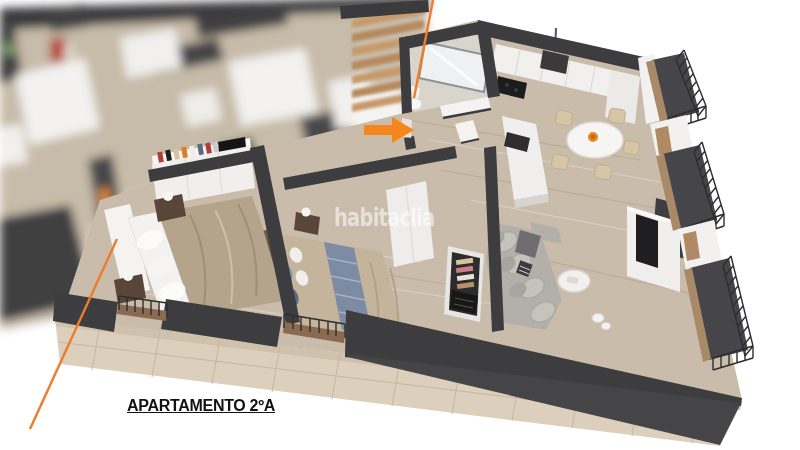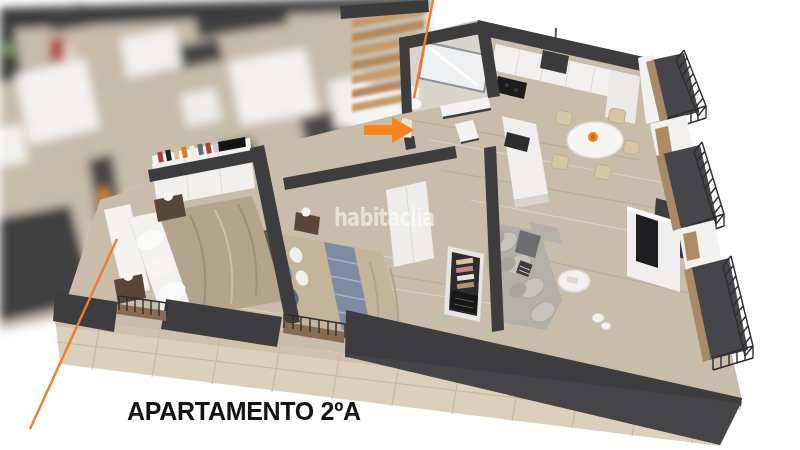--- a/index.html
+++ b/index.html
@@ -3,21 +3,21 @@
 <meta charset="utf-8">
 <style>
   html,body{margin:0;padding:0;background:#ffffff;}
   .stage{position:relative;width:800px;height:450px;background:#ffffff;overflow:hidden;
          font-family:"Liberation Sans",sans-serif;padding-left:31px;}
   .stage svg{position:absolute;left:0;top:0;}
   .watermark{position:absolute;left:334px;top:203px;font-family:"DejaVu Sans",sans-serif;
              font-weight:bold;font-size:25px;letter-spacing:-1px;color:rgba(255,255,255,0.55);
              transform:scaleX(0.78);transform-origin:0 0;white-space:nowrap;pointer-events:none;}
   .apt-label{position:absolute;left:127px;top:397px;font-family:"Liberation Sans",sans-serif;
-             font-weight:bold;font-size:25px;letter-spacing:-0.3px;color:#121212;white-space:nowrap;}
+             font-weight:bold;font-size:16px;letter-spacing:-0.3px;color:#121212;white-space:nowrap;text-decoration:underline;}
 </style>
 </head>
 <body>
 
 <div class="stage">
 <svg width="800" height="450" viewBox="0 0 800 450">
   <defs>
     <filter id="blur6" x="-20%" y="-20%" width="140%" height="140%">
           <feGaussianBlur stdDeviation="5"></feGaussianBlur>
         </filter>

